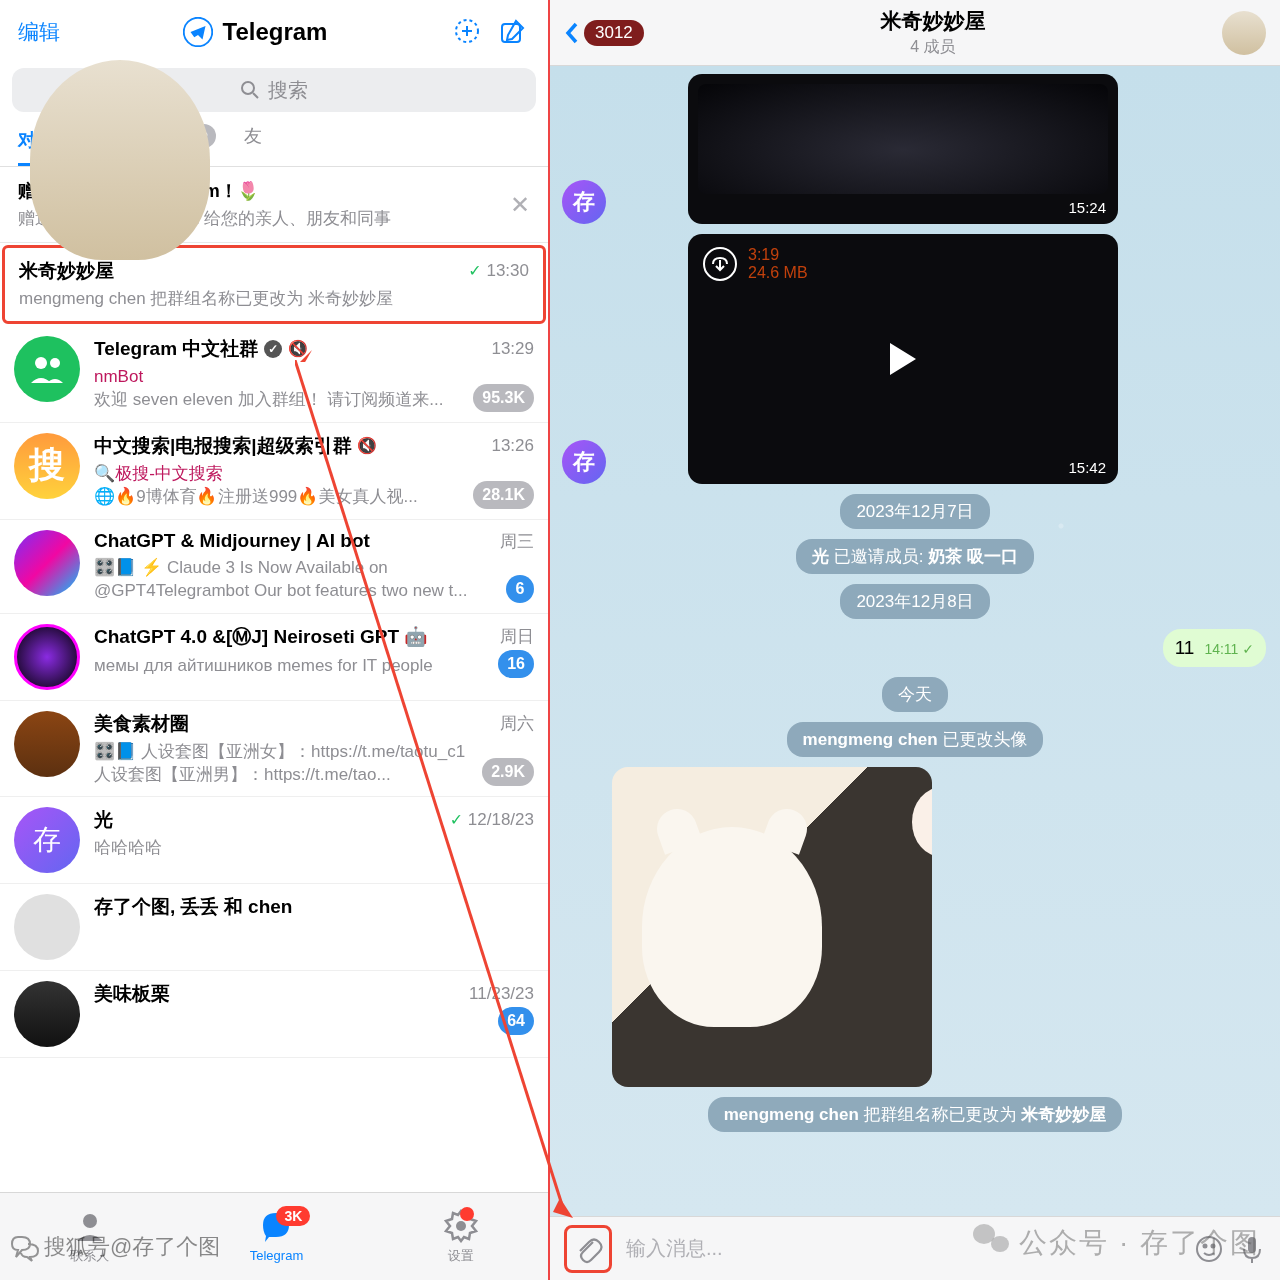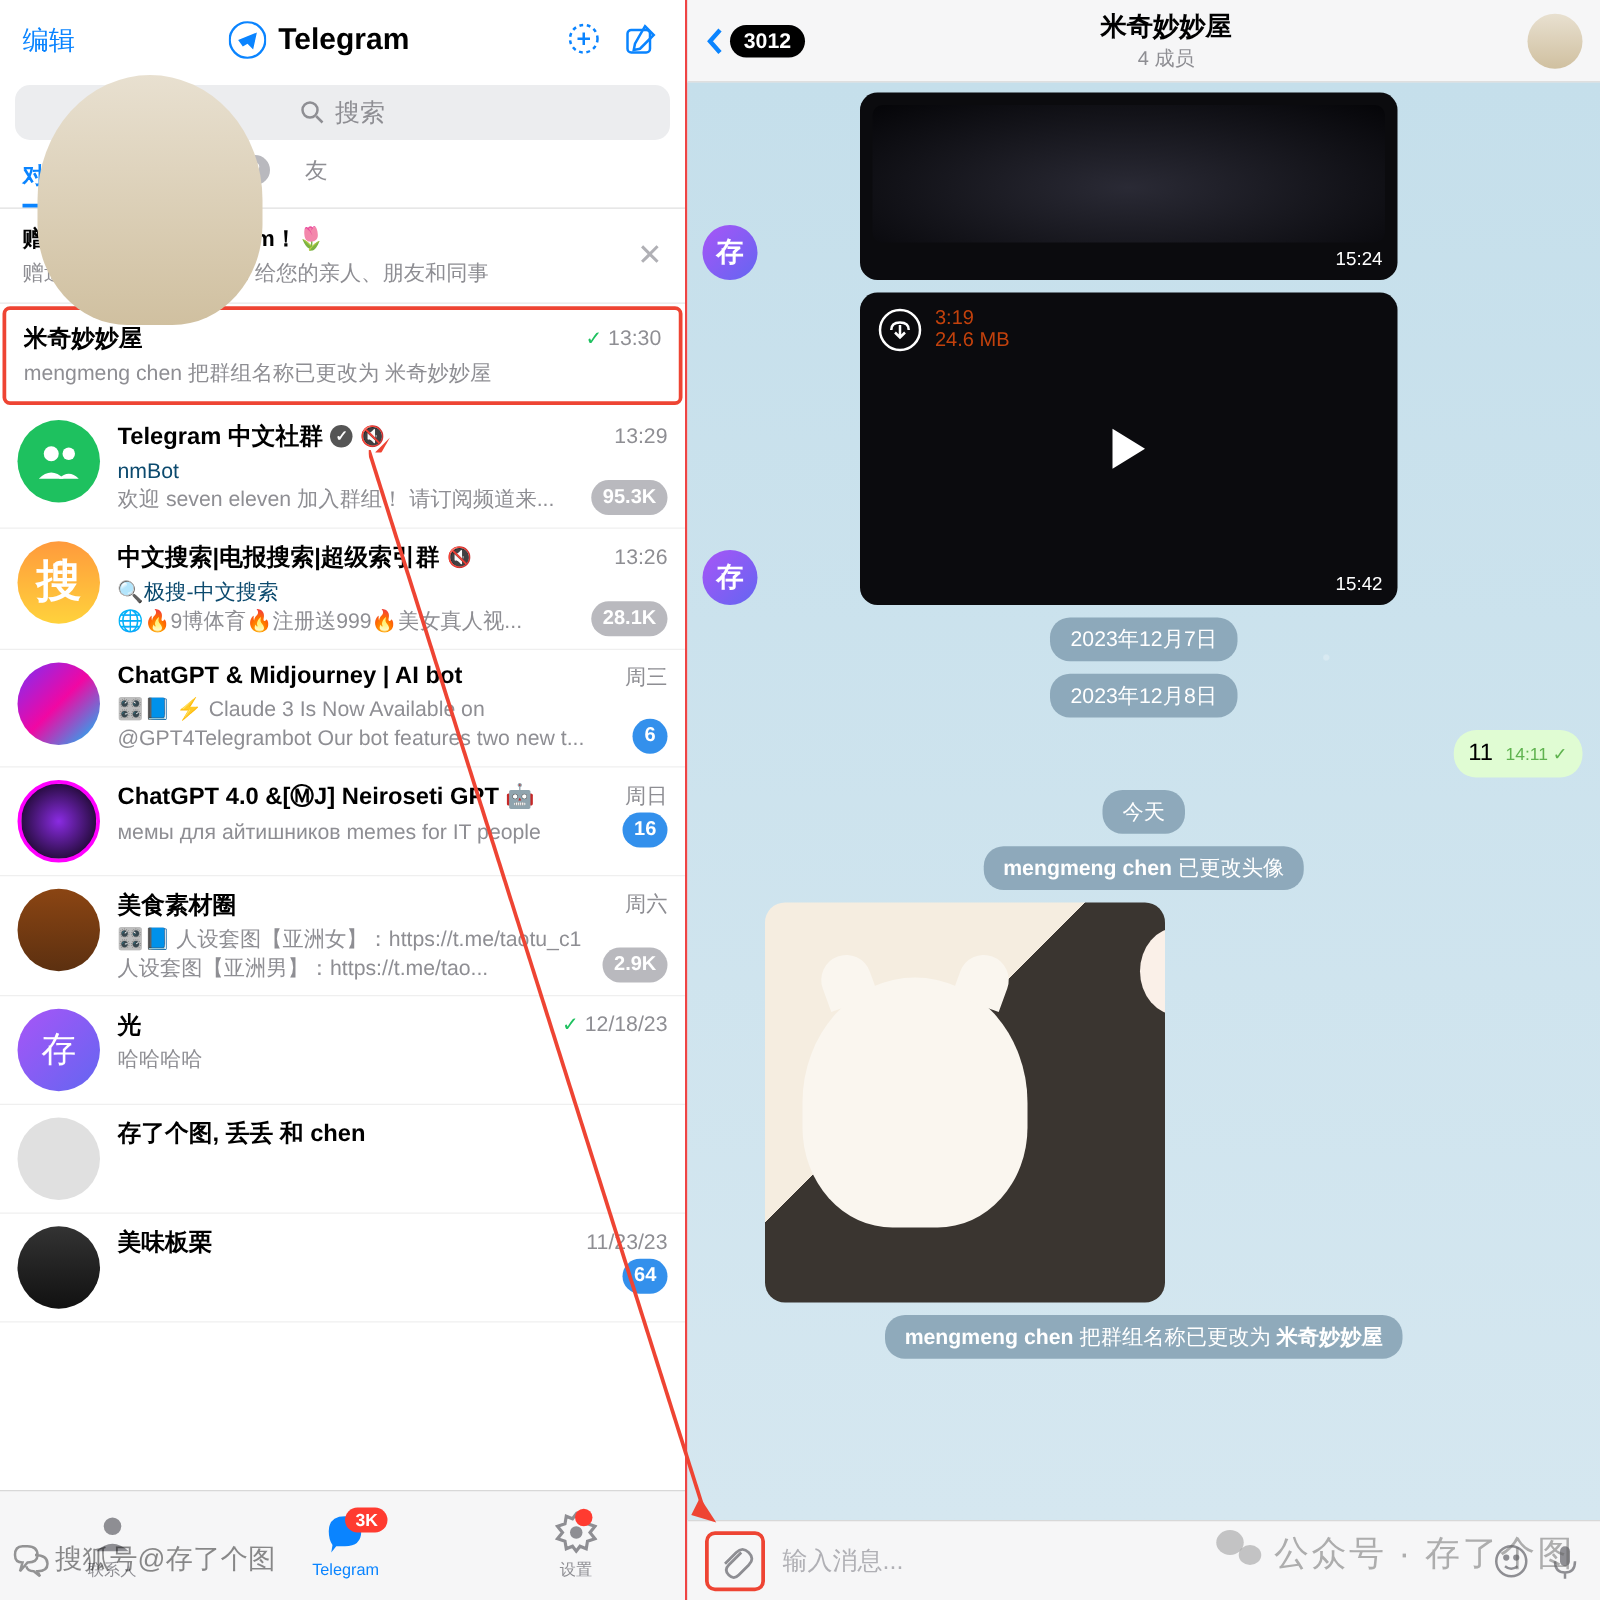--- a/index.html
+++ b/index.html
@@ -41,37 +41,37 @@
 .av.food{background:linear-gradient(#8b4513,#5c3010)}
 .av.cun{background:linear-gradient(135deg,#a855f7,#6366f1)}
 .av.ppl{background:#e0e0e0}
 .av.chest{background:linear-gradient(#333,#111);font-size:12px}
 .rc{flex:1;min-width:0}
 .rtop{display:flex;justify-content:space-between;align-items:center;gap:8px}
 .rname{font-size:19px;font-weight:600;white-space:nowrap;overflow:hidden;text-overflow:ellipsis;display:flex;align-items:center;gap:6px}
 .rtime{color:#8e8e93;font-size:17px;flex-shrink:0}
 .chk{color:#1ec15f;font-size:16px}
 .rsub{color:#8e8e93;font-size:17px;margin-top:4px;line-height:1.35;overflow:hidden}
-.rsub .blue{color:#0c4a6e}
+.rsub .blue{color:#be185d}
 .rbot{display:flex;justify-content:space-between;align-items:flex-end;gap:8px}
 .cbadge{background:#b9b9be;color:#fff;border-radius:14px;min-width:28px;height:28px;display:inline-flex;align-items:center;justify-content:center;font-size:16px;padding:0 9px;font-weight:600;flex-shrink:0}
 .cbadge.blue{background:#3390ec}
 
 
 .btab{height:88px;border-top:1px solid #d8d8d8;display:flex;justify-content:space-around;align-items:center;background:#f6f6f7}
 .bti{display:flex;flex-direction:column;align-items:center;gap:4px;color:#8e8e93;font-size:13px;cursor:pointer;position:relative}
 .bti.active{color:#0a84ff}
 .bti svg{width:34px;height:34px}
 .bred{position:absolute;top:-4px;left:50%;background:#ff3b30;color:#fff;font-size:14px;font-weight:700;border-radius:11px;padding:2px 8px}
 .bdot{position:absolute;top:-2px;right:4px;width:14px;height:14px;background:#ff3b30;border-radius:50%}
 
 
 .rhead{height:66px;background:#f6f6f7;border-bottom:1px solid #d8d8d8;display:flex;align-items:center;padding:0 14px;gap:10px}
 .back{color:#0a84ff;display:flex;align-items:center;gap:4px;cursor:pointer}
-.backbadge{background:#000000;color:#fff;border-radius:14px;padding:3px 11px;font-size:17px;font-weight:700}
+.backbadge{background:#7f1d1d;color:#fff;border-radius:14px;padding:3px 11px;font-size:17px;font-weight:400}
 .rtitle{text-align:center;flex:1}
 .rtitle .t1{font-size:21px;font-weight:700}
 .rtitle .t2{font-size:16px;color:#8e8e93;margin-top:2px}
 .ravatar{width:44px;height:44px;border-radius:50%;background:linear-gradient(#e8e0d0,#d0c0a0)}
 
 .chatbg{flex:1;position:relative;overflow:hidden;padding:8px 14px}
 .snowbg{position:absolute;inset:0;background:
  radial-gradient(circle at 20% 15%,rgba(255,255,255,.3) 2px,transparent 3px),
  radial-gradient(circle at 70% 40%,rgba(255,255,255,.25) 2px,transparent 3px),
  radial-gradient(circle at 40% 70%,rgba(255,255,255,.3) 2px,transparent 3px),
@@ -373,20 +373,21 @@
                   <div>3:19</div>
                   <div>24.6 MB</div>
                 </div>
          </div>
          <div class="vplay"></div>
          <span class="tm">15:42</span>
        </div>
      </div>
 
      <div class="pill">2023年12月7日</div>
+     <div class="pill"><b>光</b><span> 已邀请成员: </span><b>奶茶 吸一口</b></div>
      <div class="pill">2023年12月8日</div>
 
      <div class="sentmsg">
        <span>11</span>
        <span class="mt"><span>14:11</span> <span style="color:#5fb34f">✓</span></span>
      </div>
 
      <div class="pill">今天</div>
      <div class="pill"><b>mengmeng chen</b><span> 已更改头像</span></div>
 

